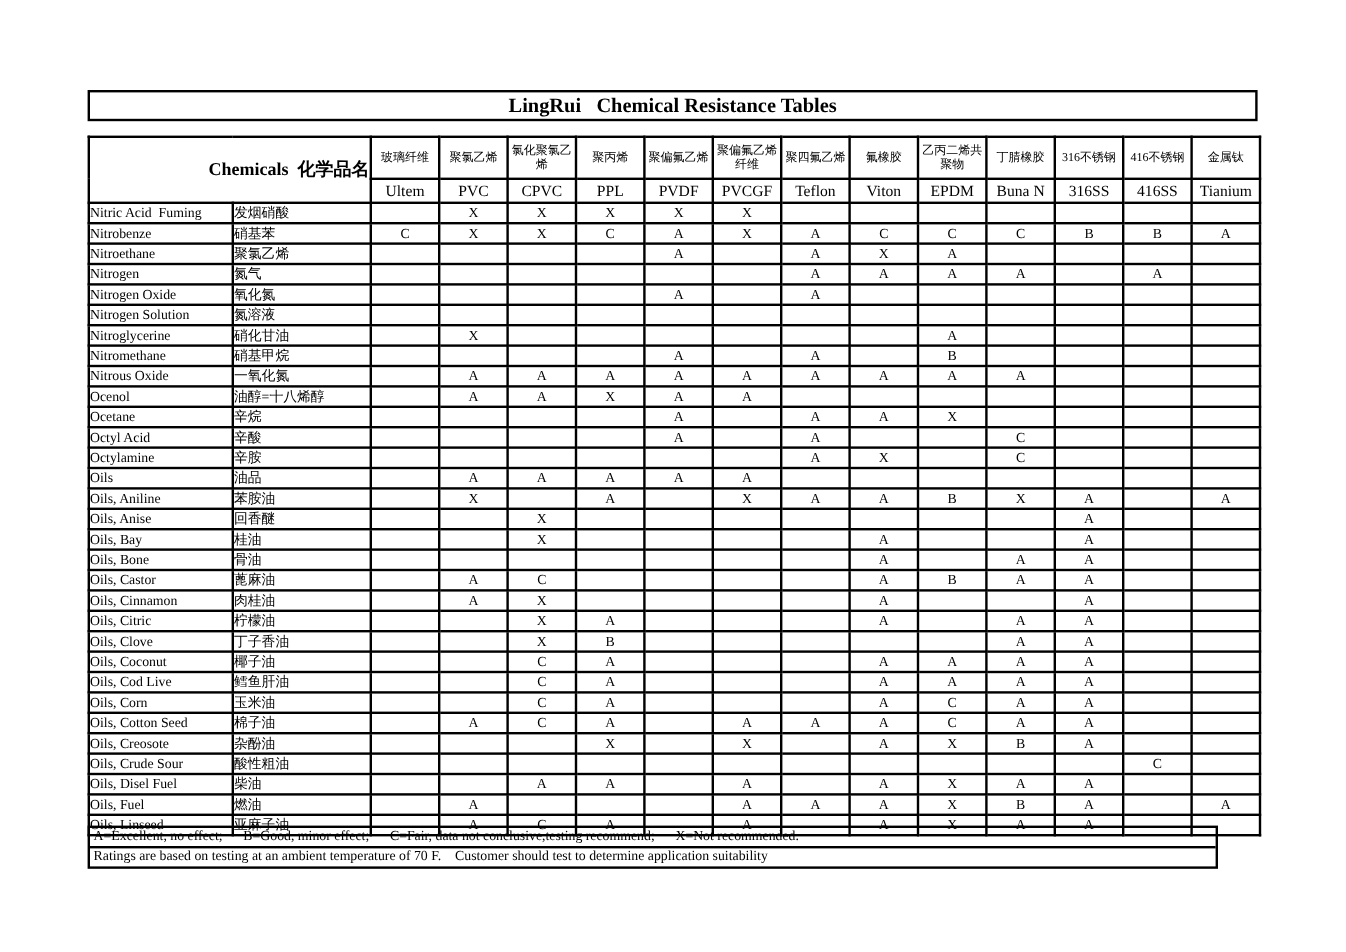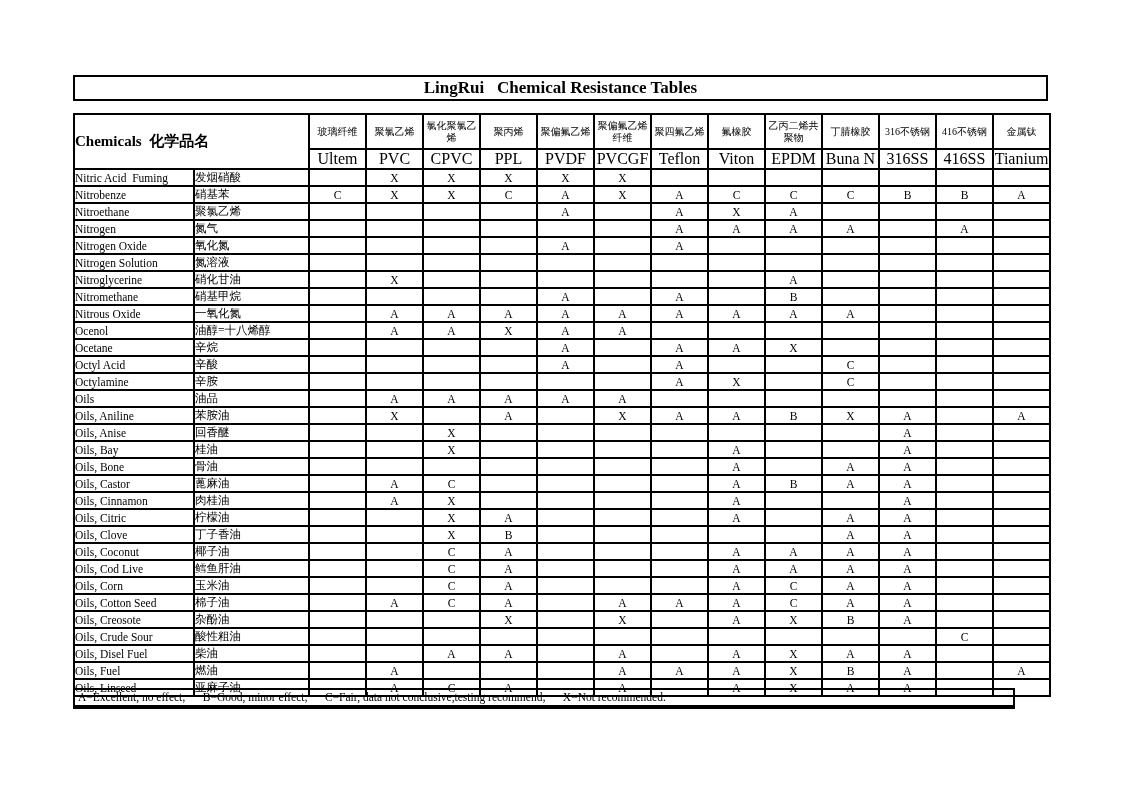--- a/index.html
+++ b/index.html
@@ -16,28 +16,28 @@
   table.main{
     position:absolute;left:73px;top:113px;width:975px;
     border-collapse:collapse;table-layout:fixed;
   }
   table.main th,table.main td{
     border:2px solid #000;padding:0;box-sizing:border-box;overflow:hidden;
   }
   tr.hrow-zh{height:35px;}
   tr.hrow-en{height:20px;}
   th.chem-label{
-    font-size:15px;font-weight:bold;text-align:left;vertical-align:middle;white-space:pre;
+    font-size:15px;font-weight:bold;text-align:right;vertical-align:middle;white-space:pre;
   }
   th.hz{
     font-weight:normal;font-size:10px;line-height:1.15;text-align:center;
     vertical-align:middle;word-break:break-all;padding:0 3px;
   }
   th.he{
-    font-weight:normal;font-size:16px;text-align:center;vertical-align:middle;white-space:nowrap;
+    font-weight:normal;font-size:13px;text-align:center;vertical-align:middle;white-space:nowrap;
   }
   tbody tr{height:16.2px;}
   td.name-en{
     font-size:11.5px;text-align:left;padding-left:3px;white-space:pre;
   }
   td.name-zh{
     font-size:11.5px;text-align:left;padding-left:3px;white-space:nowrap;
   }
   td.rating{
     font-size:11.5px;text-align:center;white-space:nowrap;
@@ -633,13 +633,14 @@
         <td class="rating">A</td>
         <td class="rating">A</td>
         <td class="rating"></td>
         <td class="rating"></td>
       </tr>
     </tbody>
 </table>
 
 <div class="legend-box">
   <div class="legend-line first">A=Excellent, no effect;      B=Good, minor effect;      C=Fair, data not conclusive,testing recommend;      X=Not recommended.</div>
+  <div class="legend-line">Ratings are based on testing at an ambient temperature of 70 F.    Customer should test to determine application suitability</div>
 </div>
 
 </body></html>

